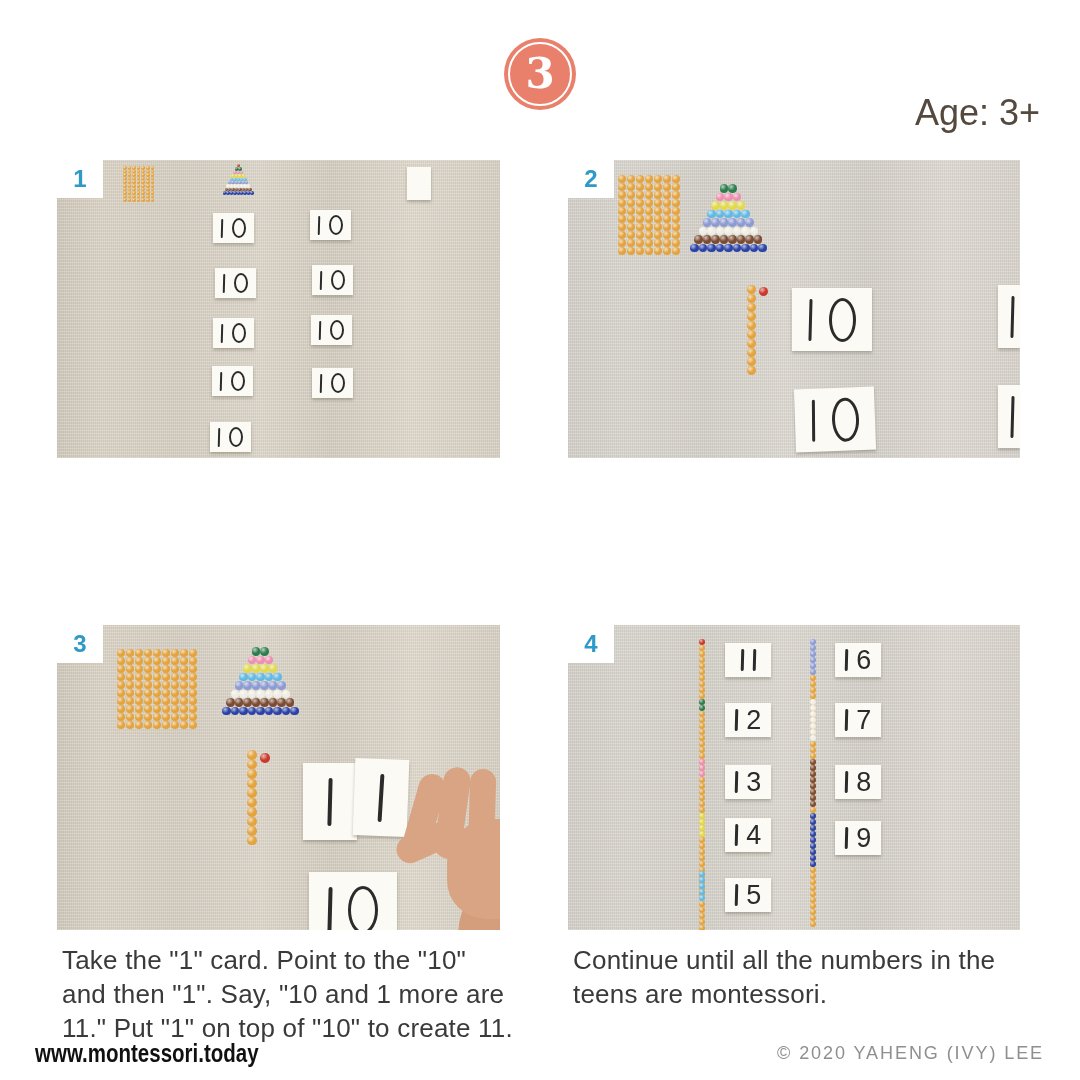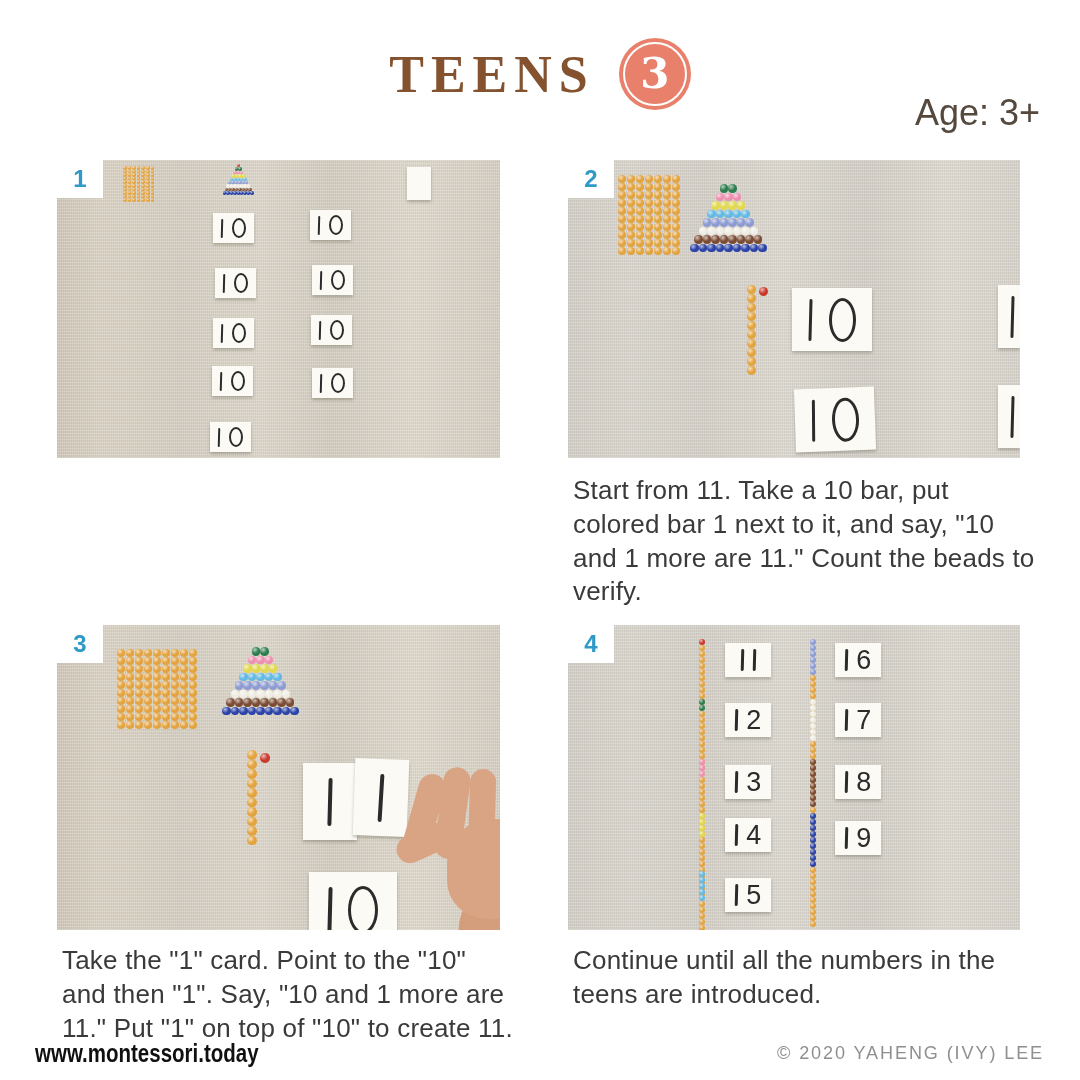--- a/index.html
+++ b/index.html
@@ -86,21 +86,20 @@
         transform:scaleX(.82);transform-origin:left bottom;}
   .copyright{position:absolute;right:36px;bottom:16px;font-size:19px;letter-spacing:2px;color:#8F8F8F;
         transform:scaleX(.95);transform-origin:right bottom;}
 </style>
 </head>
 <body>
 
 <div class="page">
 
   <div class="title-row">
-    <span class="title-text">TEENS</span>
     <span class="badge">
       <span class="badge-num">3</span>
     </span>
   </div>
   <div class="age">Age: 3+</div>
 
   <div class="photo" style="left:57px;top:160px;width:443px;height:298px">
     <span class="panel-num">1</span>
     <div class="mat" style="left:66px;top:6px">
         <span class="col" style="display: flex; flex-direction: column;">
@@ -865,19 +864,18 @@
         <span class="bd" style="width: 6px; height: 6px; background: radial-gradient(circle at 35% 30%, rgba(255, 255, 255, 0.65), rgba(255, 255, 255, 0) 45%), rgb(227, 163, 63);"></span>
         <span class="bd" style="width: 6px; height: 6px; background: radial-gradient(circle at 35% 30%, rgba(255, 255, 255, 0.65), rgba(255, 255, 255, 0) 45%), rgb(227, 163, 63);"></span>
         <span class="bd" style="width: 6px; height: 6px; background: radial-gradient(circle at 35% 30%, rgba(255, 255, 255, 0.65), rgba(255, 255, 255, 0) 45%), rgb(227, 163, 63);"></span>
       </div>
     <div class="card card-md" style="left:267px;top:196px">
         <span class="dg1"></span>
         <span class="dgt">9</span>
       </div>
   </div>
 
-  <p class="caption" style="left:573px;top:474px;width:462px">Start from 11. Take a 10 bar, put colored bar 1 next to it, and say, "10 and 1 more are 11." Count the beads to verify.</p>
   <p class="caption" style="left:62px;top:944px;width:455px">Take the "1" card. Point to the "10" and then "1". Say, "10 and 1 more are 11." Put "1" on top of "10" to create 11.</p>
-  <p class="caption" style="left:573px;top:944px;width:462px">Continue until all the numbers in the teens are introduced.</p>
+  <p class="caption" style="left:573px;top:944px;width:462px">Continue until all the numbers in the teens are montessori.</p>
 
   <div class="site">www.montessori.today</div>
   <div class="copyright">© 2020 YAHENG (IVY) LEE</div>
 </div>
 
 </body></html>

